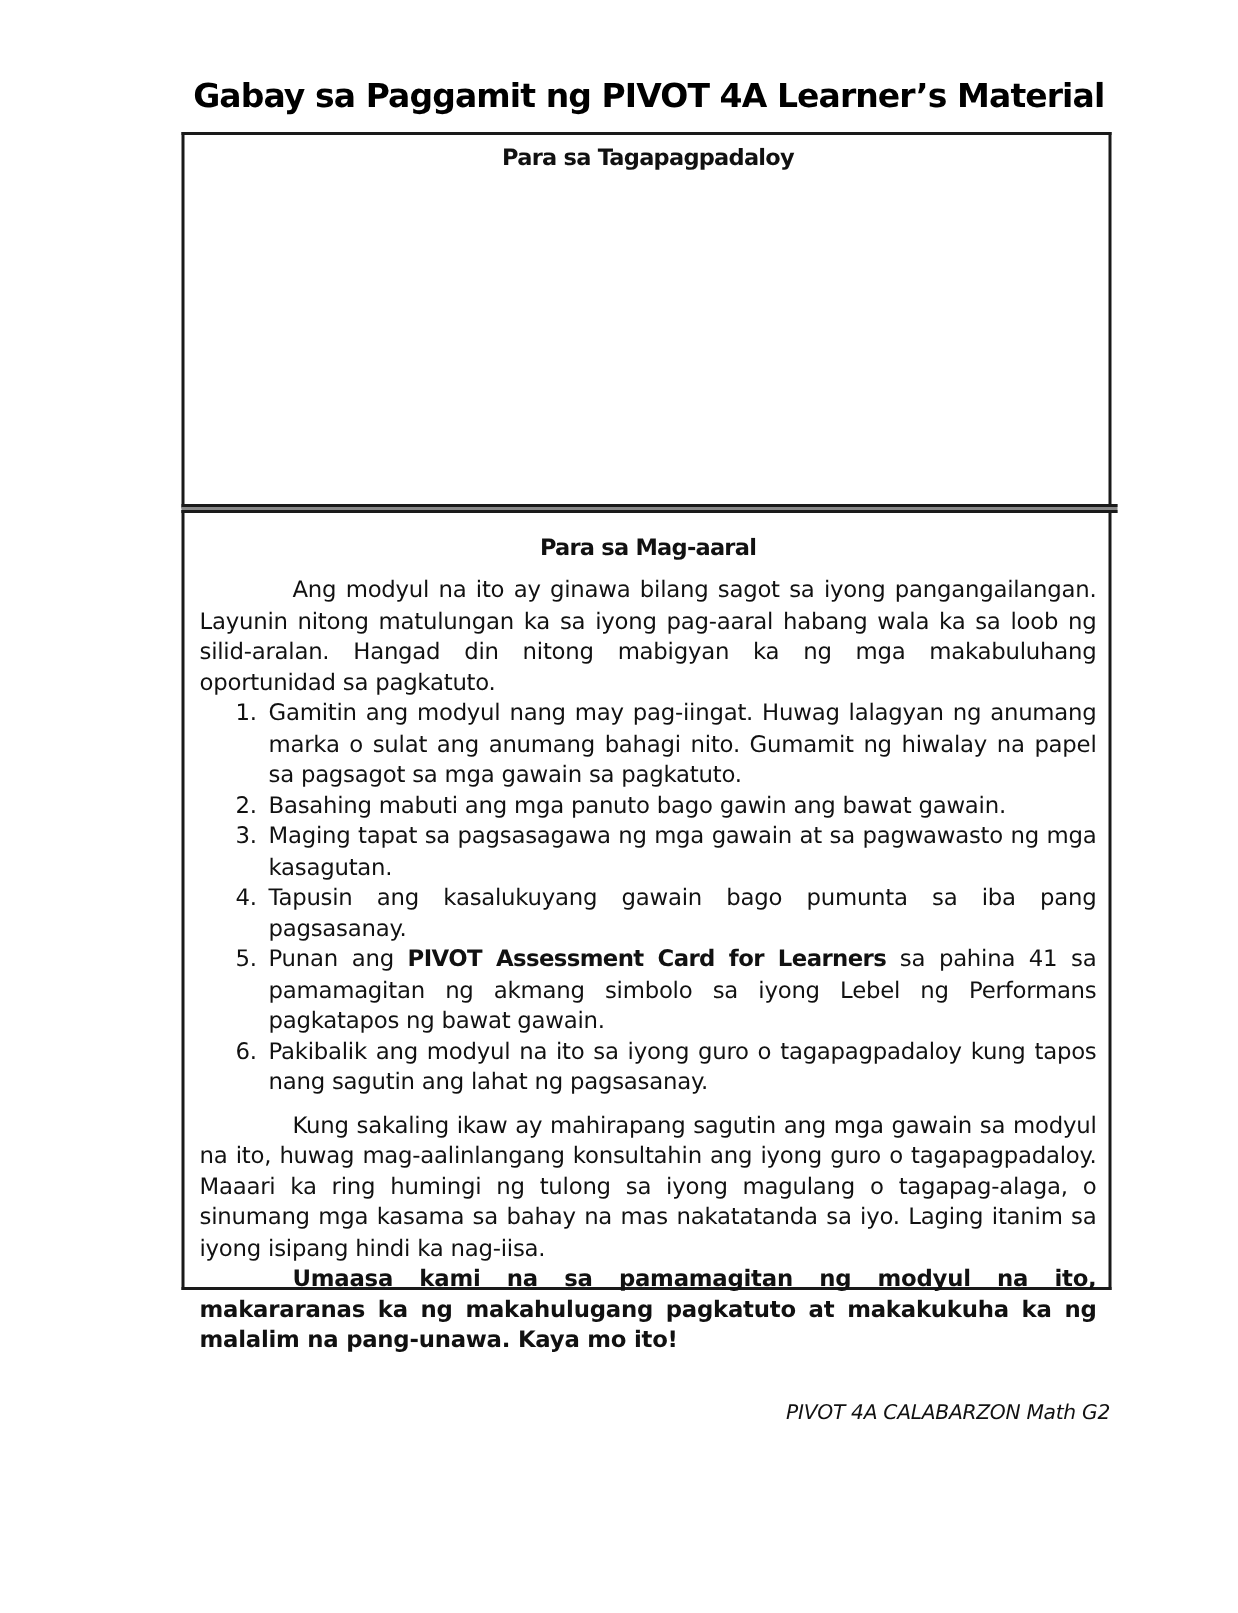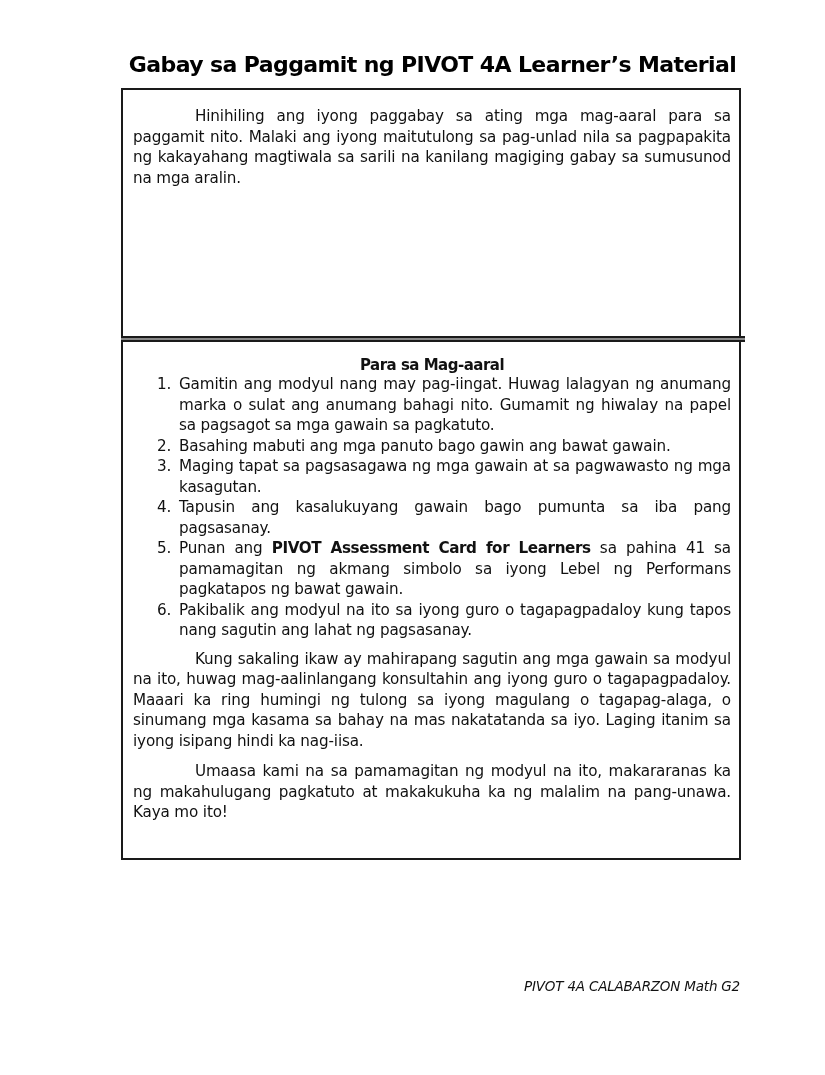--- a/index.html
+++ b/index.html
@@ -89,52 +89,53 @@
       letter-spacing: -0.15px;
     }
     ol.reminders li .num {
       position: absolute;
       left: 24px;
       top: 0;
     }
     ol.reminders li b { font-weight: bold; letter-spacing: -0.4px; }
     .footer {
       position: absolute;
-      top: 978px;
+      top: 934px;
       left: 500px;
       width: 240px;
       text-align: right;
       font-style: italic;
       font-size: 13.5px;
       letter-spacing: -0.2px;
       color: #111;
     }
   </style>
 </head>
 <body>
 
 <div class="page-title">Gabay sa Paggamit ng PIVOT 4A Learner’s Material</div>
 
 <div class="box box-teacher">
   <div class="inner" style="top:6px;">
-    <p class="para" style="margin-top:10px;">Hinihiling ang iyong paggabay sa ating mga mag-aaral para sa paggamit nito. Malaki ang iyong maitutulong sa pag-unlad nila sa pagpapakita ng kakayahang magtiwala sa sarili na kanilang magiging gabay sa sumusunod na mga aralin.</p>
+    <h2 class="section-heading">Para sa Tagapagpadaloy</h2>
   </div>
 </div>
 
 <div class="divider"></div>
 
 <div class="box box-learner">
   <div class="inner" style="top:16px;">
     <h2 class="section-heading">Para sa Mag-aaral</h2>
+    <p class="para" style="margin-top:9px;">Ang modyul na ito ay ginawa bilang sagot sa iyong pangangailangan. Layunin nitong matulungan ka sa iyong pag-aaral habang wala ka sa loob ng silid-aralan. Hangad din nitong mabigyan ka ng mga makabuluhang oportunidad sa pagkatuto.</p>
     <ol class="reminders">
       <li><span class="num">1.</span><span>Gamitin ang modyul nang may pag-iingat. Huwag lalagyan ng anumang marka o sulat ang anumang bahagi nito. Gumamit ng hiwalay na papel sa pagsagot sa mga gawain sa pagkatuto.</span></li>
       <li><span class="num">2.</span><span>Basahing mabuti ang mga panuto bago gawin ang bawat gawain.</span></li>
       <li><span class="num">3.</span><span>Maging tapat sa pagsasagawa ng mga gawain at sa pagwawasto ng mga kasagutan.</span></li>
       <li><span class="num">4.</span><span>Tapusin ang kasalukuyang gawain bago pumunta sa iba pang pagsasanay.</span></li>
       <li><span class="num">5.</span><span>Punan ang </span><b>PIVOT Assessment Card for Learners</b><span> sa pahina 41 sa pamamagitan ng akmang simbolo sa iyong Lebel ng Performans pagkatapos ng bawat gawain.</span></li>
       <li><span class="num">6.</span><span>Pakibalik ang modyul na ito sa iyong guro o tagapagpadaloy kung tapos nang sagutin ang lahat ng pagsasanay.</span></li>
     </ol>
     <p class="para" style="margin-top:8px;">Kung sakaling ikaw ay mahirapang sagutin ang mga gawain sa modyul na ito, huwag mag-aalinlangang konsultahin ang iyong guro o tagapagpadaloy. Maaari ka ring humingi ng tulong sa iyong magulang o tagapag-alaga, o sinumang mga kasama sa bahay na mas nakatatanda sa iyo. Laging itanim sa iyong isipang hindi ka nag-iisa.</p>
-    <p class="para" style="margin-top:10px;">Umaasa kami na sa pamamagitan ng modyul na ito, makararanas ka ng makahulugang pagkatuto at makakukuha ka ng malalim na pang-unawa. Kaya mo ito!</p>
+    <p class="para" style="margin-top:0;font-weight:bold;">Umaasa kami na sa pamamagitan ng modyul na ito, makararanas ka ng makahulugang pagkatuto at makakukuha ka ng malalim na pang-unawa. Kaya mo ito!</p>
   </div>
 </div>
 
 <div class="footer">PIVOT 4A CALABARZON Math G2</div>
 
 </body></html>

